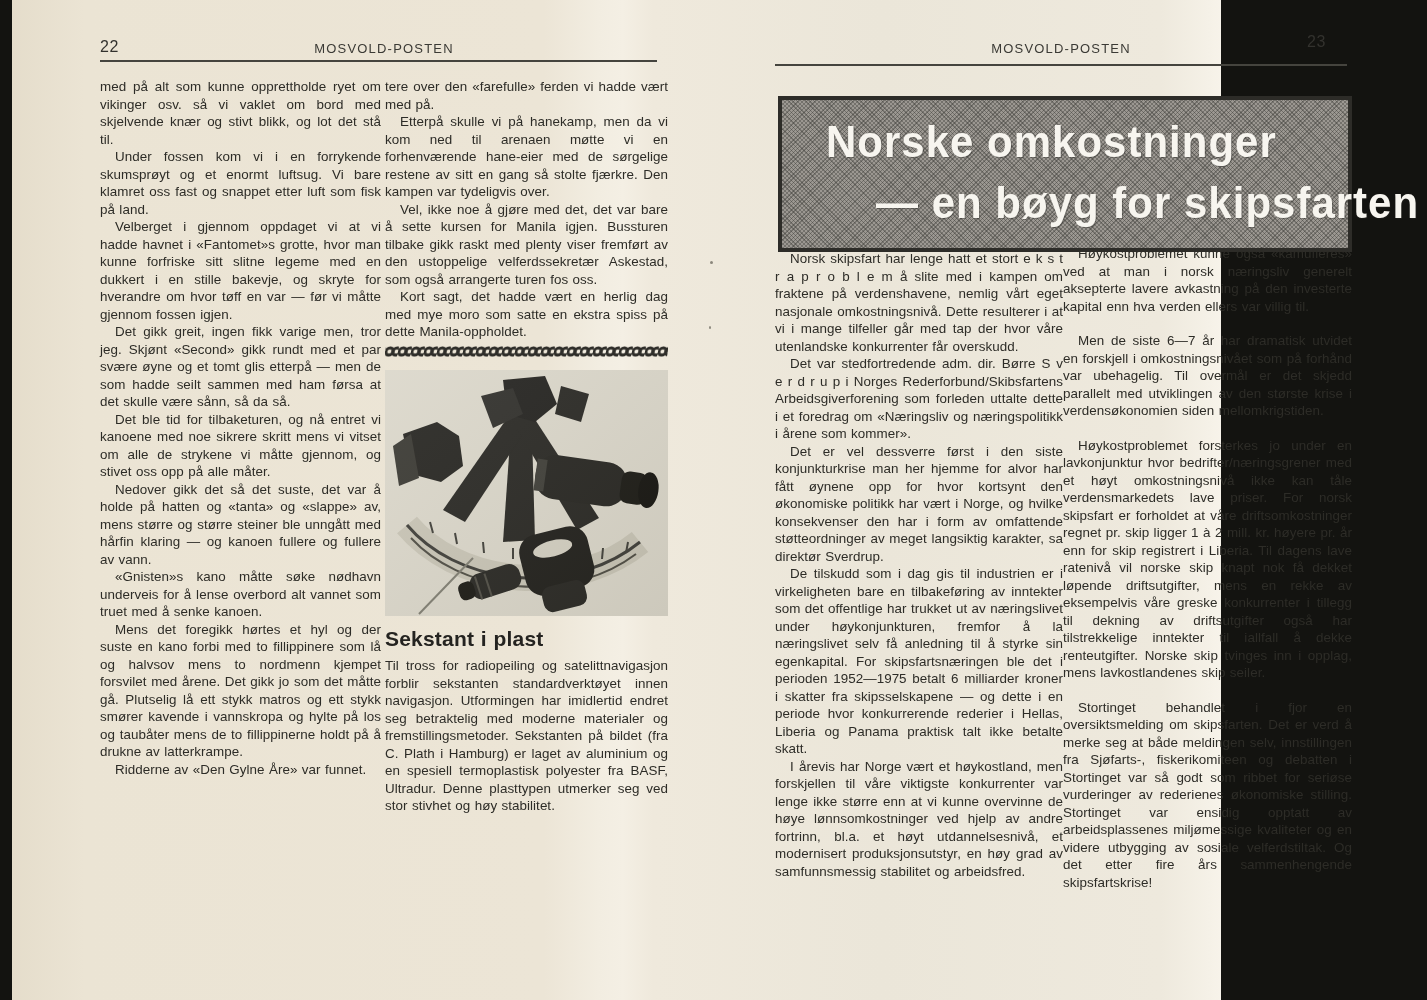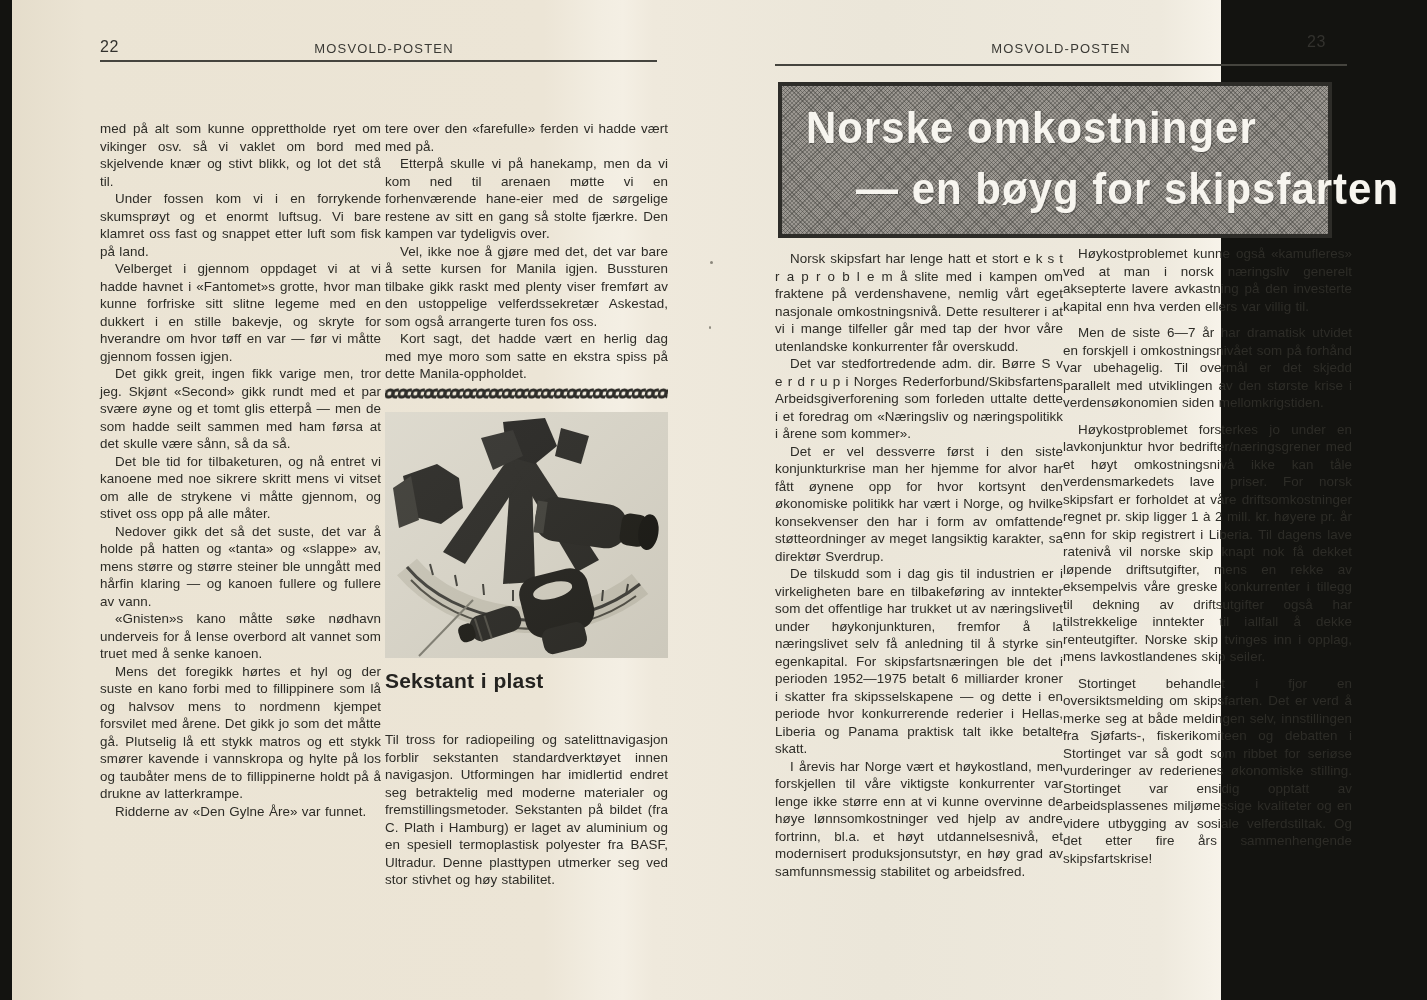--- a/index.html
+++ b/index.html
@@ -15,39 +15,40 @@
       #efe9dc 53%, #ebe6d9 72%, #eee9dd 95%, #f5f1e7 99%, #f7f3ea 100%);
   }
   .hdr-num{position:absolute;font-size:16px;color:#33322e;letter-spacing:.5px;}
   .hdr-title{position:absolute;font-size:13px;color:#3b3a35;letter-spacing:1.2px;text-align:center;}
   .hdr-rule{position:absolute;height:2px;background:#45443e;}
   .col{
     position:absolute;font-size:13.4px;line-height:17.5px;color:#2d2c27;
     text-align:justify;word-spacing:.6px;letter-spacing:.05px;hyphens:auto;
   }
   .col p{margin:0;text-indent:15px;}
-  .col.continuation p:first-child{text-indent:0;margin-top:42px;}
-  .col.spaced p + p{margin-top:9px;}
+  .col.continuation p:first-child{text-indent:0;}
+  .col.spaced p + p{margin-top:17px;}
   .rope{display:block;width:100%;height:13px;margin:4px 0 0 0;}
   .photo{
     display:block;width:283px;height:246px;margin-top:12px;
     background:linear-gradient(135deg,#d9d5c8 0%,#ddd9cd 40%,#d2cec0 100%);
   }
   .art2-head{
     margin:14px 0 0 0;font-size:21px;font-weight:bold;color:#242320;
     letter-spacing:.2px;text-align:left;text-indent:0;
   }
   .art2-body{margin-top:10px;}
   .headline-box{
-    position:absolute;left:766px;top:82px;width:546px;height:148px;
+    position:absolute;left:766px;top:96px;width:546px;height:148px;
     border:4px solid #2d2c28;
     background-color:#9b9791;
     background-image:
       repeating-linear-gradient(45deg, rgba(52,52,48,.38) 0 1px, transparent 1px 3px),
       repeating-linear-gradient(-45deg, rgba(52,52,48,.38) 0 1px, transparent 1px 3px);
+    padding-left: 20px;
   }
   .headline-line{
     color:#f7f5ef;font-weight:bold;font-size:42px;letter-spacing:1px;
     transform:scaleY(1.06);transform-origin:left top;
     text-shadow:1px 1px 0 rgba(40,40,36,.35);
     white-space:nowrap;
   }
   .headline-line.l1{padding:16px 0 0 24px;}
   .headline-line.l2{padding:13px 0 0 74px;}
   .speck{position:absolute;border-radius:50%;background:#8b877c;}

